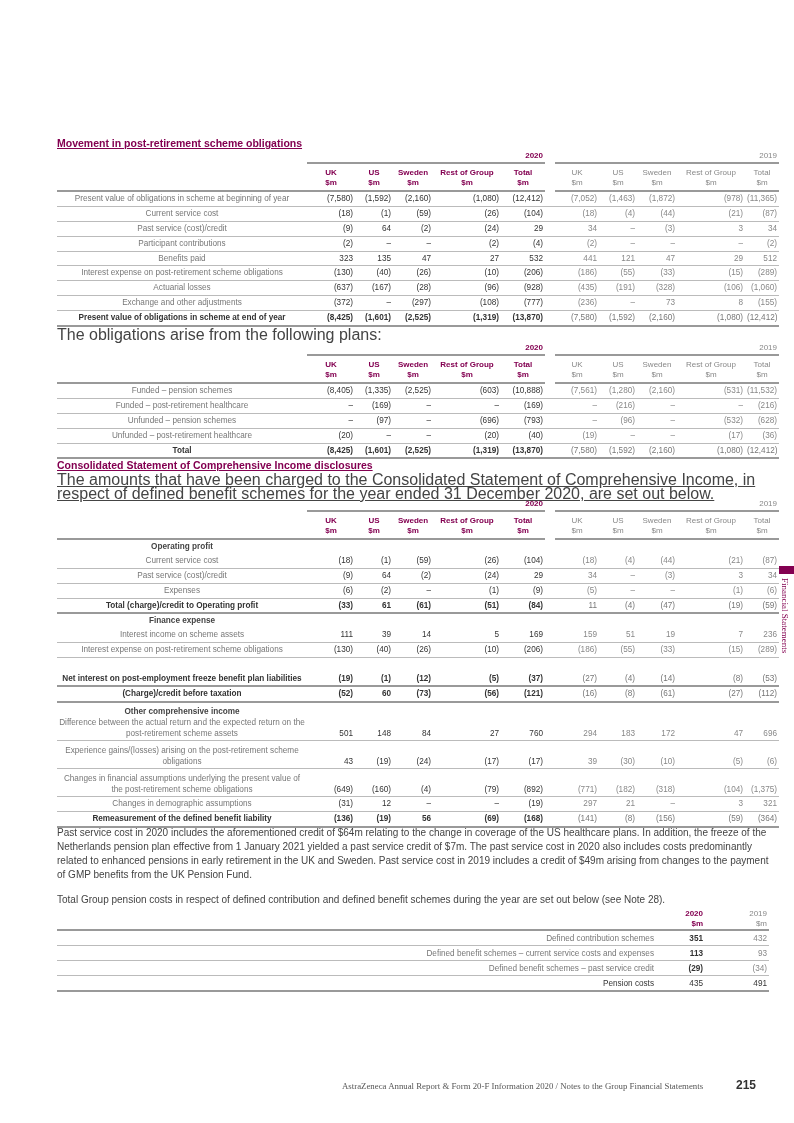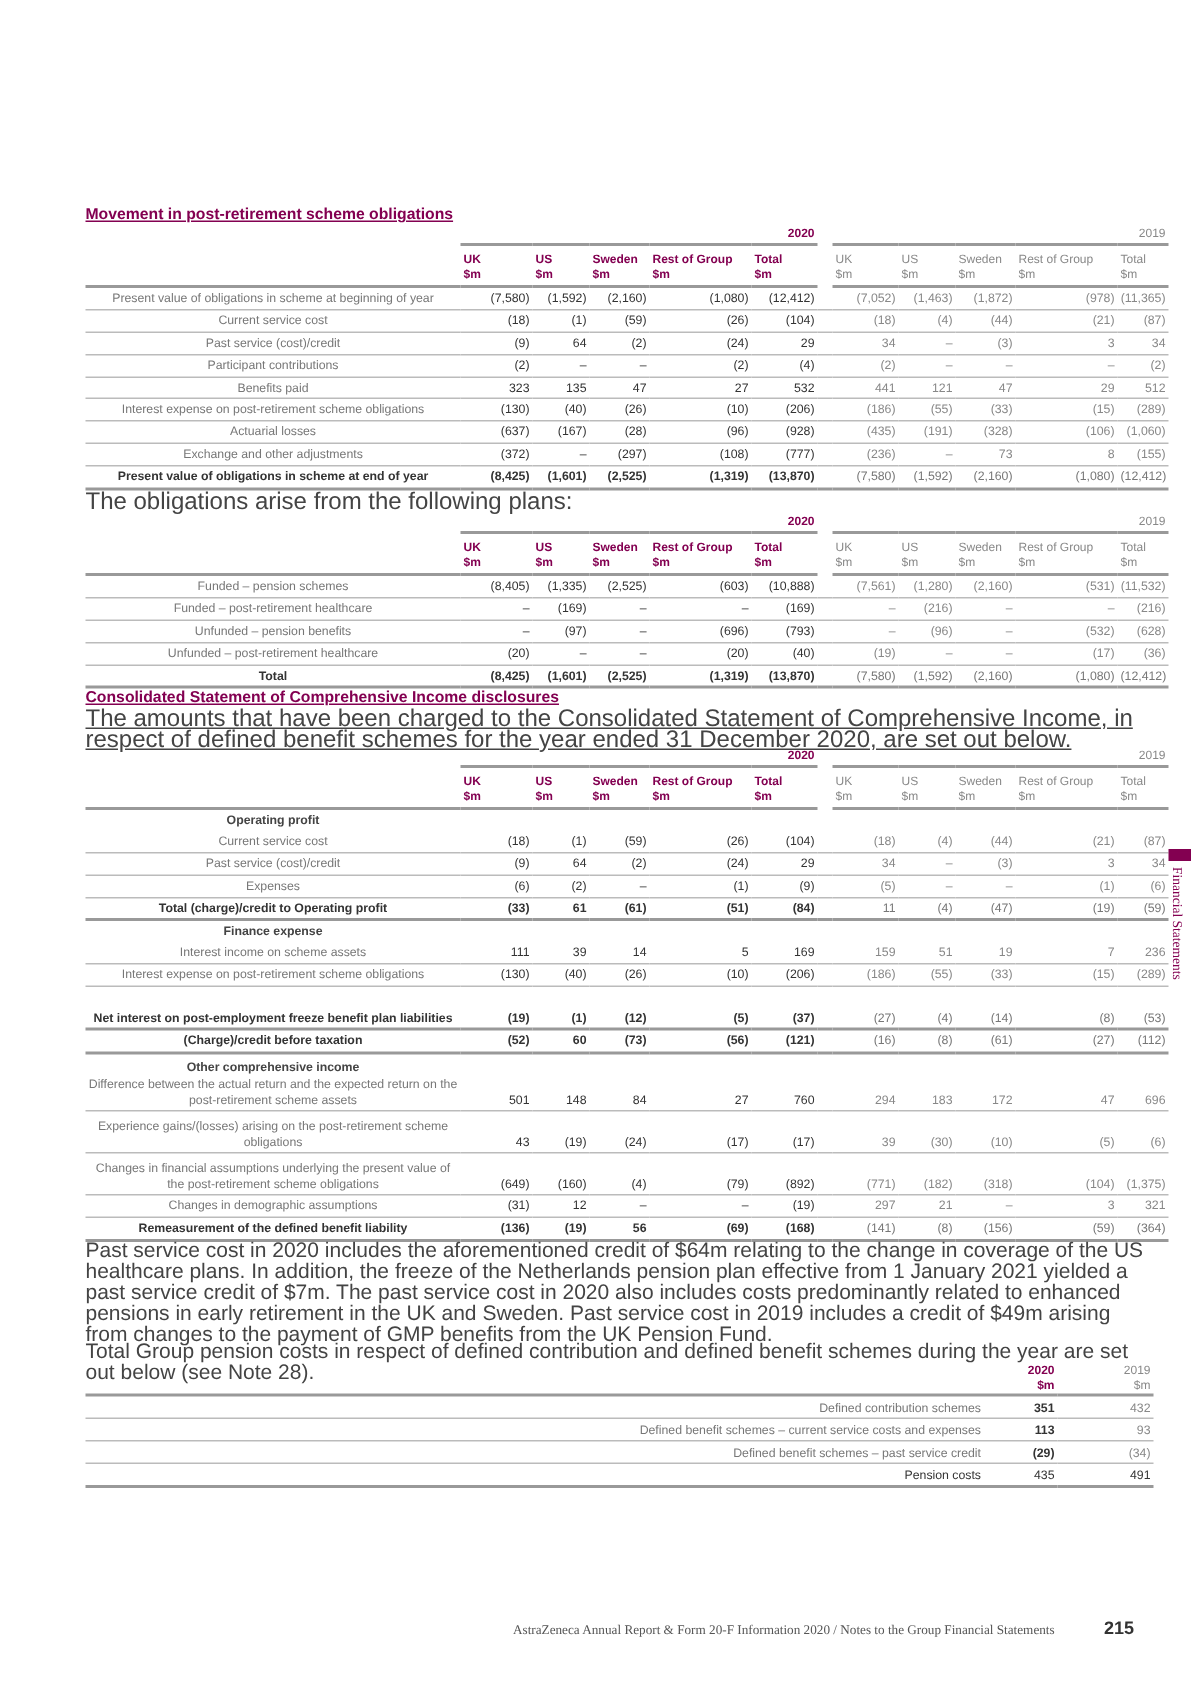--- a/index.html
+++ b/index.html
@@ -12,28 +12,28 @@
   table.fin td.lbl { text-align:center; color:#777; }
   table.fin td.n { text-align:right; }
   table.fin td.n20 { color:#333; }
   table.fin td.n19 { color:#888; }
   table.fin tr.bold td { font-weight:bold; color:#333; border-bottom:2px solid #999; }
   table.fin tr.bold td.n19 { font-weight:normal; color:#777; }
   table.fin tr.grouphdr td { border-bottom:none; font-weight:bold; color:#444; }
   table.fin tr.yr td { height:12px; border-bottom:none; font-size:8px; font-weight:bold; color:#830051; text-align:right; }
   table.fin tr.yr td.y19 { font-weight:normal; color:#888; }
   table.fin tr.yr td.line20 { border-bottom:2px solid #999; }
-  table.fin tr.colhdr td { height:24px; line-height:10px; font-size:8px; text-align:left; vertical-align:bottom; border-bottom:2px solid #999; padding-bottom:2px; }
+  table.fin tr.colhdr td { height:24px; line-height:10px; font-size:8px; text-align:center; vertical-align:bottom; border-bottom:2px solid #999; padding-bottom:2px; }
   table.fin tr.colhdr td.c20 { color:#830051; font-weight:bold; }
   table.fin tr.colhdr td.c19 { color:#888; }
   table.fin tr.tall td { height:26px; vertical-align:bottom; padding-bottom:1px; line-height:11px; }
   table.fin tr.tall3 td { height:36px; vertical-align:bottom; padding-bottom:1px; line-height:11px; }
   table.fin tr.tall td.lbl, table.fin tr.tall3 td.lbl { white-space:normal; }
   .gap { border-bottom:none !important; }
-  .para { font-size:14px; color:#444; line-height:14px; margin:0; }
+  .para { font-size:10px; color:#444; line-height:14px; margin:0; }
   table.small { width:712px; border-collapse:collapse; font-size:8.2px; }
   table.small td { height:14px; border-bottom:1px solid #bbb; padding:0 2px; white-space:nowrap;text-align:right; }
   table.small td.lbl { color:#777; }
   table.small td.a { text-align:right; width:45px; color:#333; font-weight:bold; }
   table.small td.b { text-align:right; width:60px; color:#888; }
   table.small tr.hdr td { border-bottom:2px solid #999; height:22px; font-size:8px; line-height:10px; vertical-align:bottom; }
   table.small tr.hdr td.a { color:#830051; }
   table.small tr.hdr td.b { color:#888; font-weight:normal; }
   table.small tr.tot td { border-bottom:2px solid #999; color:#333; }
   table.small tr.tot td.a { font-weight:normal; }
@@ -272,21 +272,21 @@
           <td class="n n20">–</td>
           <td class="n n20">(169)</td>
           <td></td>
           <td class="n n19">–</td>
           <td class="n n19">(216)</td>
           <td class="n n19">–</td>
           <td class="n n19">–</td>
           <td class="n n19">(216)</td>
         </tr>
         <tr class="">
-          <td class="lbl">Unfunded – pension benefits</td>
+          <td class="lbl">Unfunded – pension schemes</td>
           <td class="n n20">–</td>
           <td class="n n20">(97)</td>
           <td class="n n20">–</td>
           <td class="n n20">(696)</td>
           <td class="n n20">(793)</td>
           <td></td>
           <td class="n n19">–</td>
           <td class="n n19">(96)</td>
           <td class="n n19">–</td>
           <td class="n n19">(532)</td>

